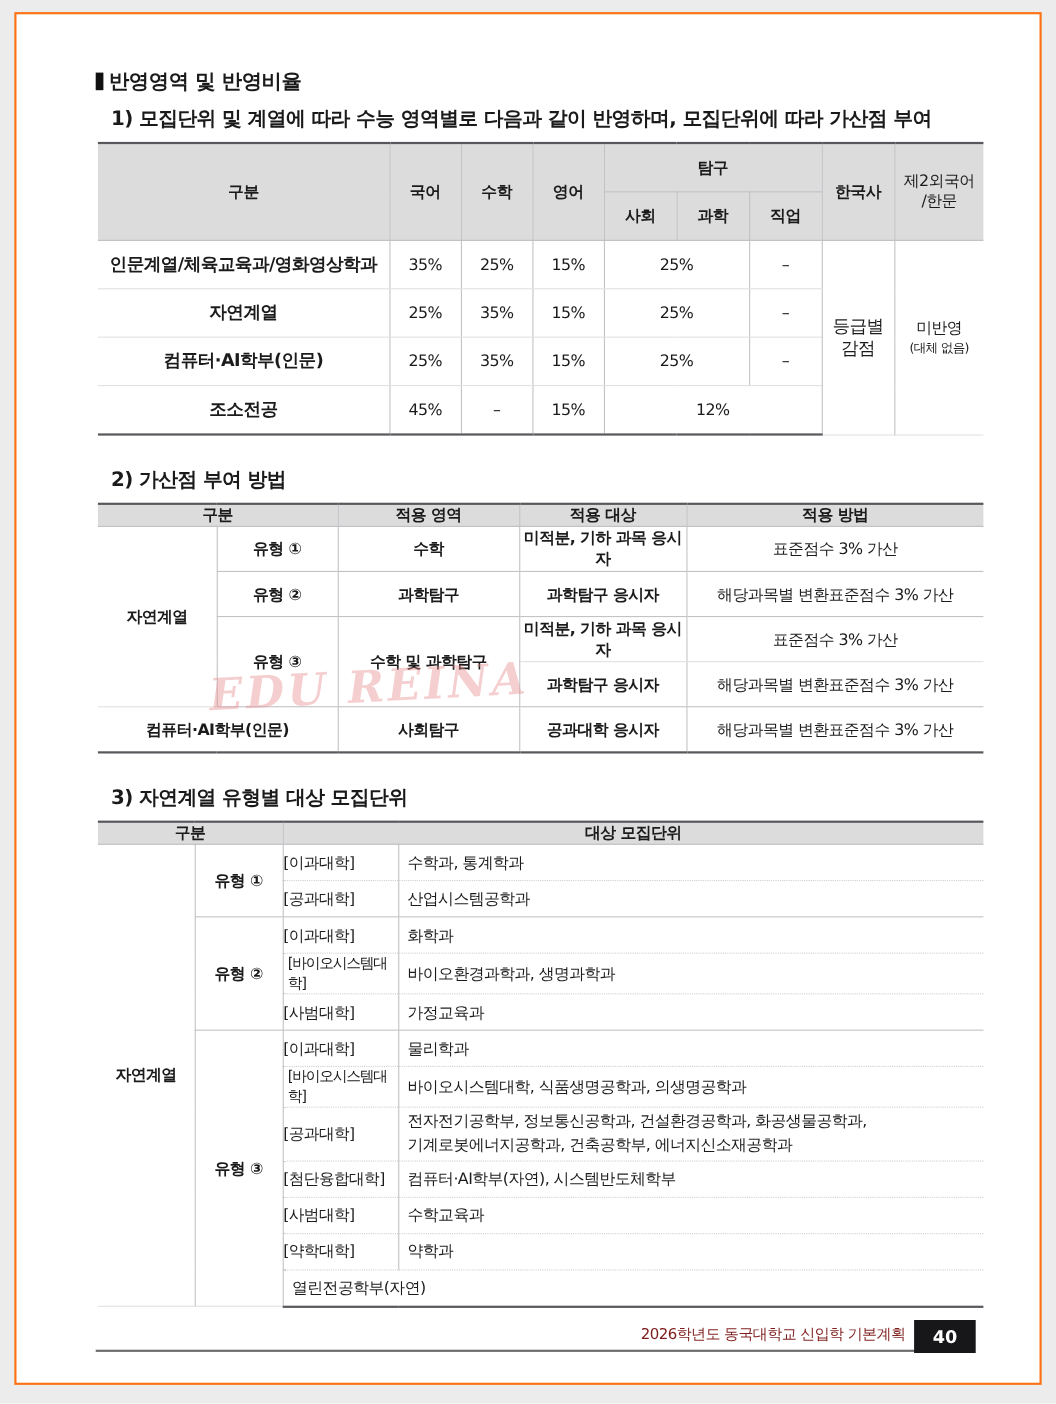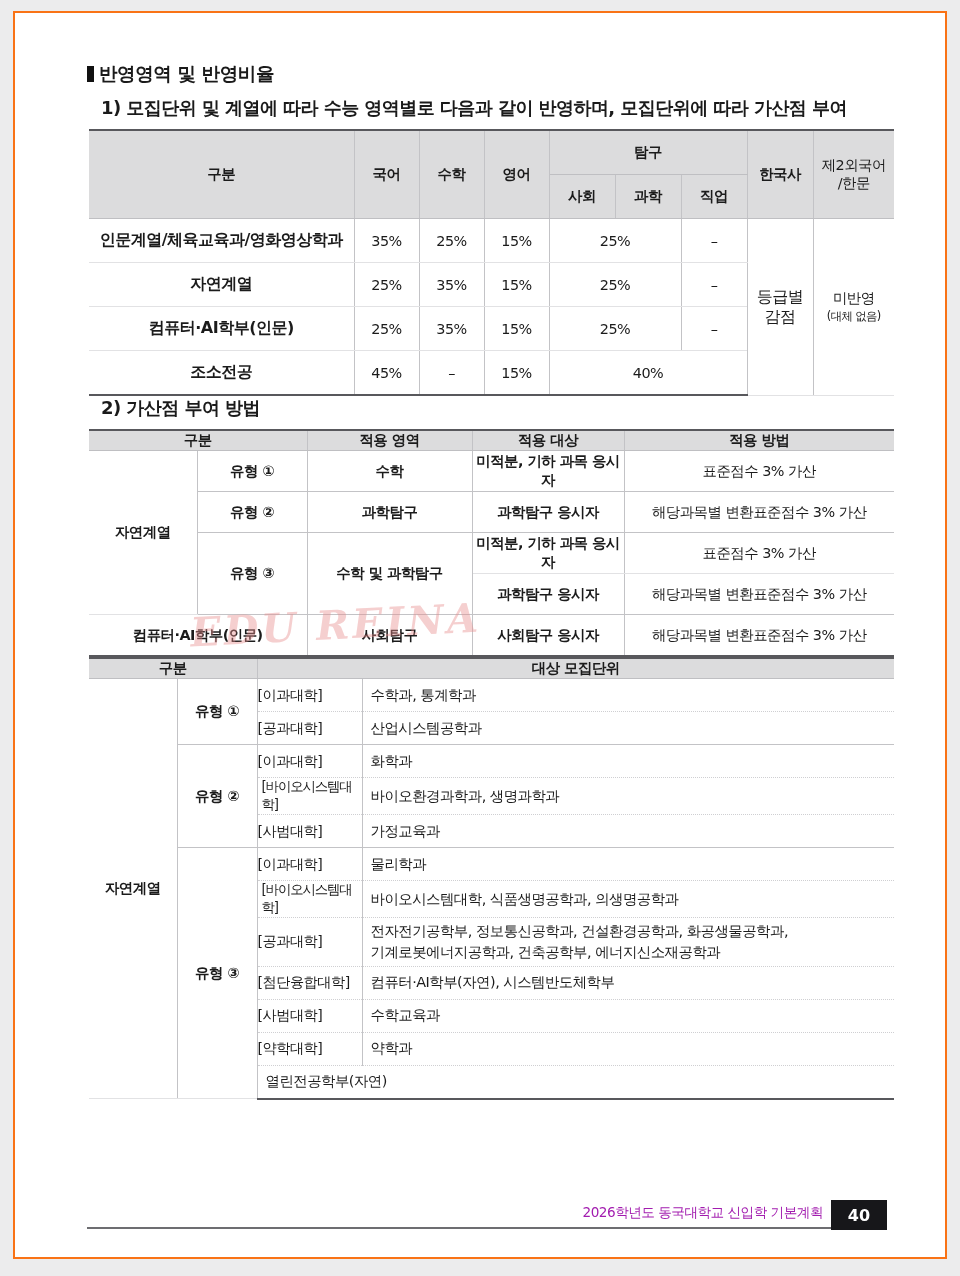--- a/index.html
+++ b/index.html
@@ -51,21 +51,21 @@
     top: 2px;
   }
   .subheading {
     font-size: 18px;
     font-weight: bold;
     color: #1a1a1a;
     letter-spacing: -0.55px;
     margin: 0 0 9px 14px;
     white-space: nowrap;
   }
-  .block-gap-1 { }
+  .block-gap-1 { margin-top: 28px; }
   .block-gap-2 { margin-top: 28px; }
 
   
   table.doc {
     border-collapse: collapse;
     width: 805px;
     margin-left: 2px;
     table-layout: fixed;
   }
   table.doc th, table.doc td {
@@ -151,21 +151,21 @@
     right: 0;
     bottom: 0;
     height: 2px;
     background: #6d6d71;
   }
   .footer-text {
     position: absolute;
     right: 62px;
     bottom: 7px;
     font-size: 13.6px;
-    color: #a21caf;
+    color: #7f1d1d;
     letter-spacing: -0.5px;
     white-space: nowrap;
   }
   .page-num {
     position: absolute;
     right: -2px;
     bottom: -1px;
     width: 56px;
     height: 30px;
     background: #17171a;
@@ -250,21 +250,21 @@
           <td>35%</td>
           <td>15%</td>
           <td colspan="2">25%</td>
           <td>–</td>
         </tr>
         <tr>
           <td class="noleft grp">조소전공</td>
           <td>45%</td>
           <td>–</td>
           <td>15%</td>
-          <td colspan="3">40%</td>
+          <td colspan="3">12%</td>
         </tr>
       </tbody>
     </table>
 
     <div class="subheading block-gap-1">2) 가산점 부여 방법</div>
 
     <table class="doc t2">
       <colgroup>
         <col style="width:108px">
           <col style="width:110px">
@@ -300,26 +300,27 @@
           <td class="bold">미적분, 기하 과목 응시자</td>
           <td class="noright">표준점수 3% 가산</td>
         </tr>
         <tr>
           <td class="bold solidb">과학탐구 응시자</td>
           <td class="noright solidb">해당과목별 변환표준점수 3% 가산</td>
         </tr>
         <tr>
           <td colspan="2" class="noleft bold">컴퓨터·AI학부(인문)</td>
           <td class="bold">사회탐구</td>
-          <td class="bold">사회탐구 응시자</td>
+          <td class="bold">공과대학 응시자</td>
           <td class="noright">해당과목별 변환표준점수 3% 가산</td>
         </tr>
       </tbody>
     </table>
 
+    <div class="subheading block-gap-2">3) 자연계열 유형별 대상 모집단위</div>
 
     <table class="doc t3">
       <colgroup>
         <col style="width:88px">
           <col style="width:80px">
           <col style="width:105px">
           <col style="width:532px">
       </colgroup>
       <thead>
         <tr>

